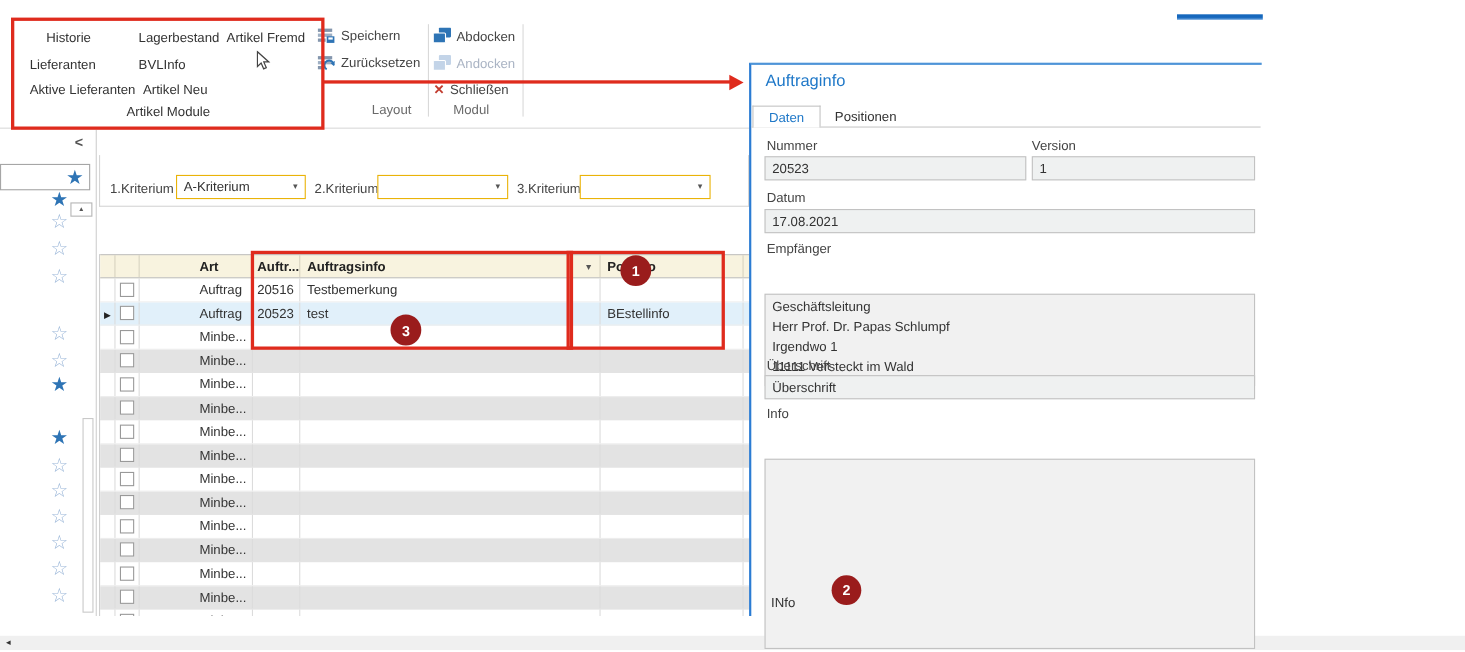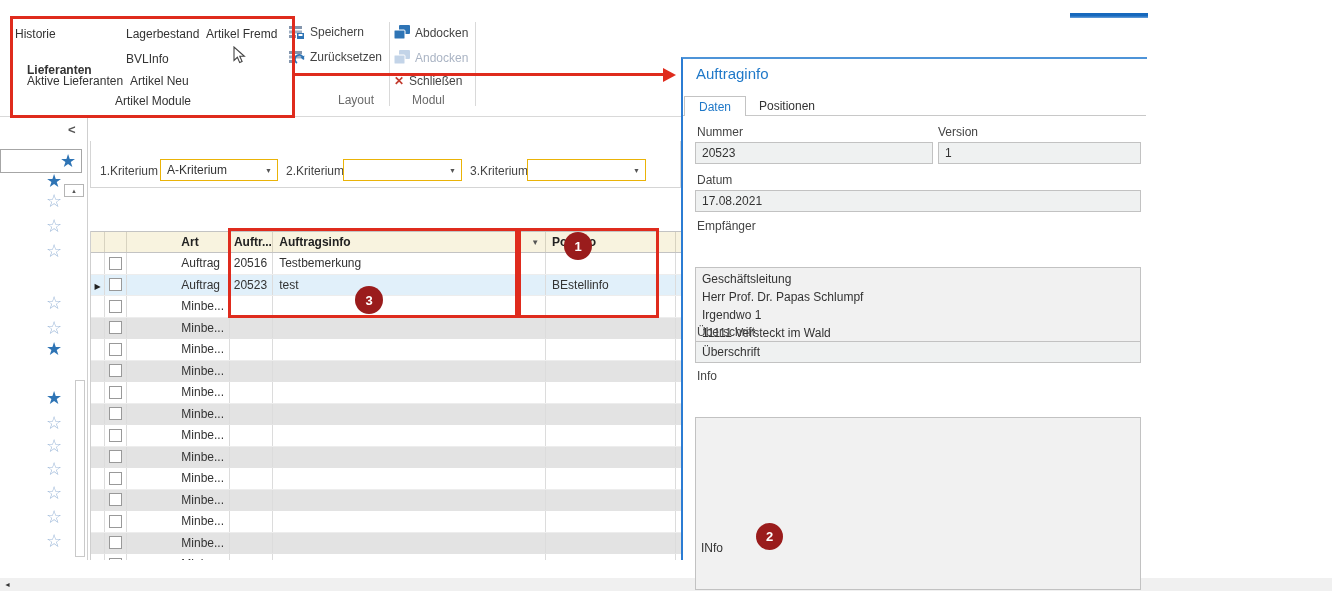--- a/index.html
+++ b/index.html
@@ -65,24 +65,24 @@
         position:absolute;white-space:pre-line;line-height:18px;padding:2px 6px;overflow:hidden;margin-top:32px;}
   .bluebar{background:linear-gradient(#1668bd 55%,#6ba3dd);}
   .scrollstrip{background:#f0f0f0;}
   .xicon{color:#c23b2e;font-weight:bold;font-size:12px;line-height:12px;}
 </style>
 </head>
 <body>
 
 <div class="canvas">
 
-  <span class="mitem abs" style="left:15px;top:27px;">Historie</span>
+  <span class="mitem abs" style="left:42px;top:27px;">Historie</span>
   <span class="mitem abs" style="left:126px;top:27px;">Lagerbestand</span>
   <span class="mitem abs" style="left:206px;top:27px;">Artikel Fremd</span>
-  <span class="mitem abs" style="left:27px;top:63px;font-weight:bold;">Lieferanten</span>
+  <span class="mitem abs" style="left:27px;top:52px;">Lieferanten</span>
   <span class="mitem abs" style="left:126px;top:52px;">BVLInfo</span>
   <span class="mitem abs" style="left:27px;top:74px;">Aktive Lieferanten</span>
   <span class="mitem abs" style="left:130px;top:74px;">Artikel Neu</span>
   <span class="mitem abs" style="left:115px;top:94px;">Artikel Module</span>
 
   <div class="redbox abs" style="left:10px;top:16px;width:279px;height:96px;"></div>
 
   <svg class="abs" style="left:233px;top:46px;z-index:50;" width="13" height="18" viewBox="0 0 13 18">
     <path d="M1 1 L1 14.5 L4.4 11.3 L6.7 16.6 L9.1 15.5 L6.8 10.3 L11.4 10.3 Z" fill="#fff" stroke="#444" stroke-width="1.1"></path>
   </svg>

